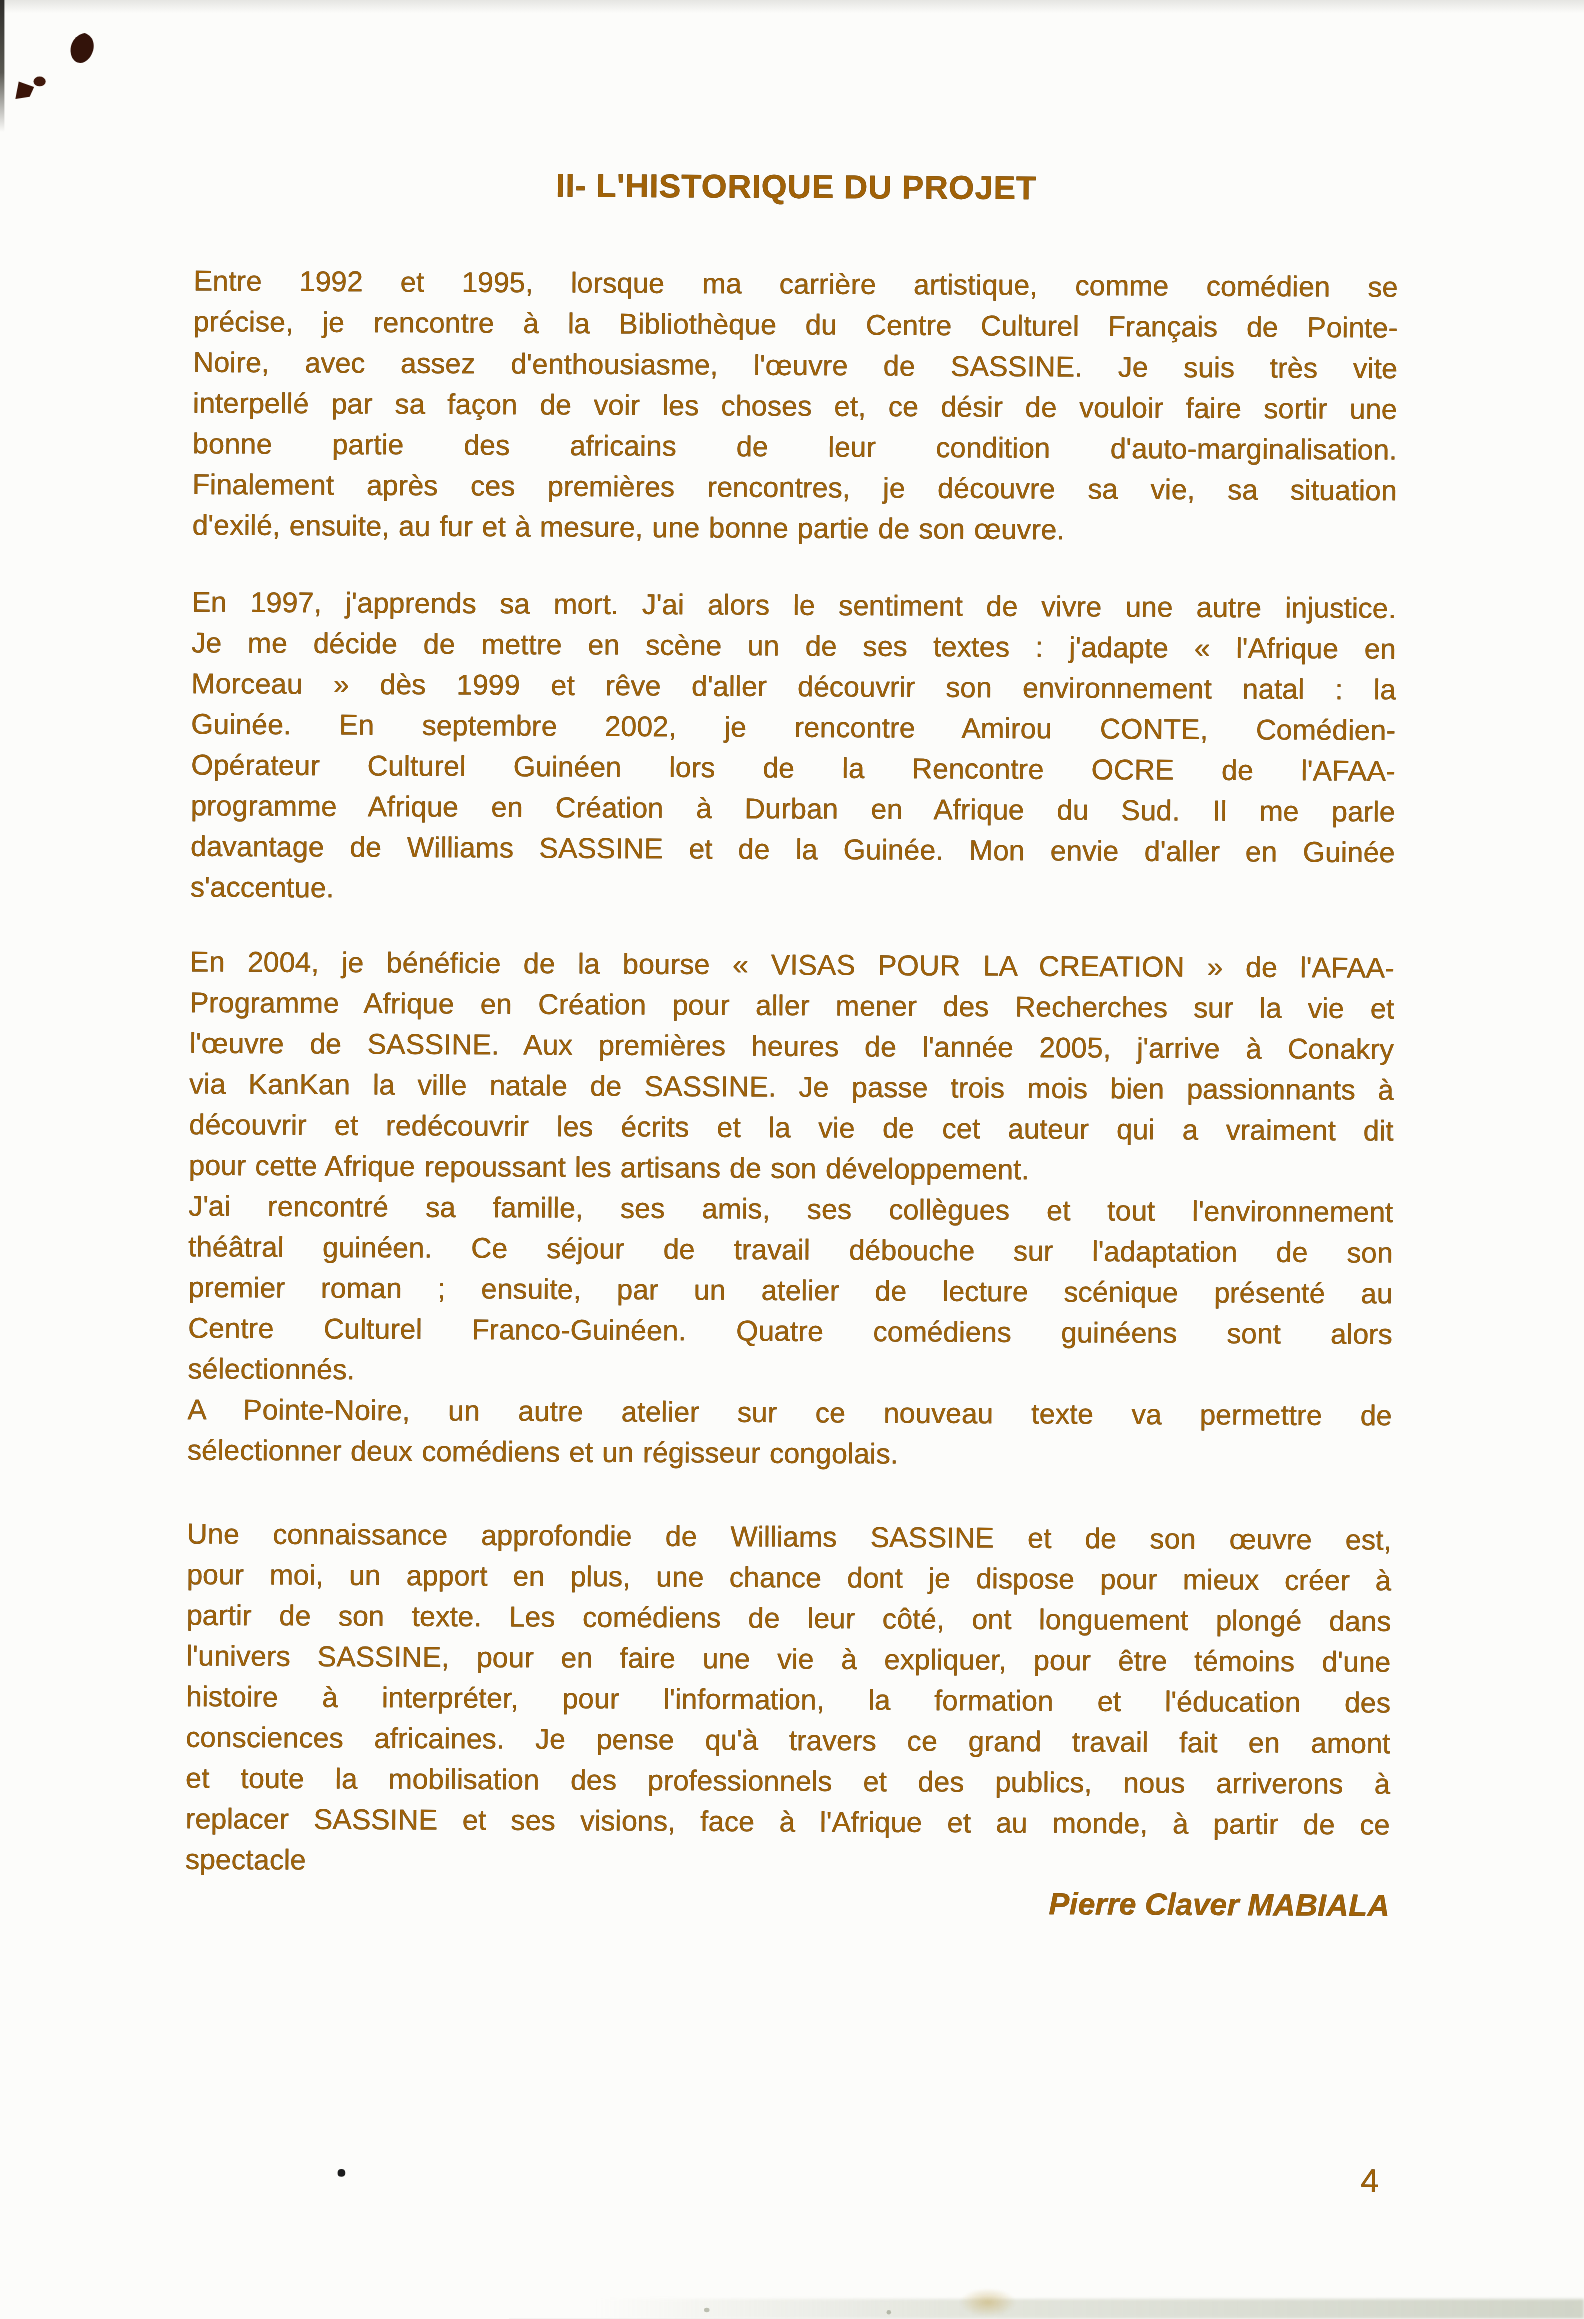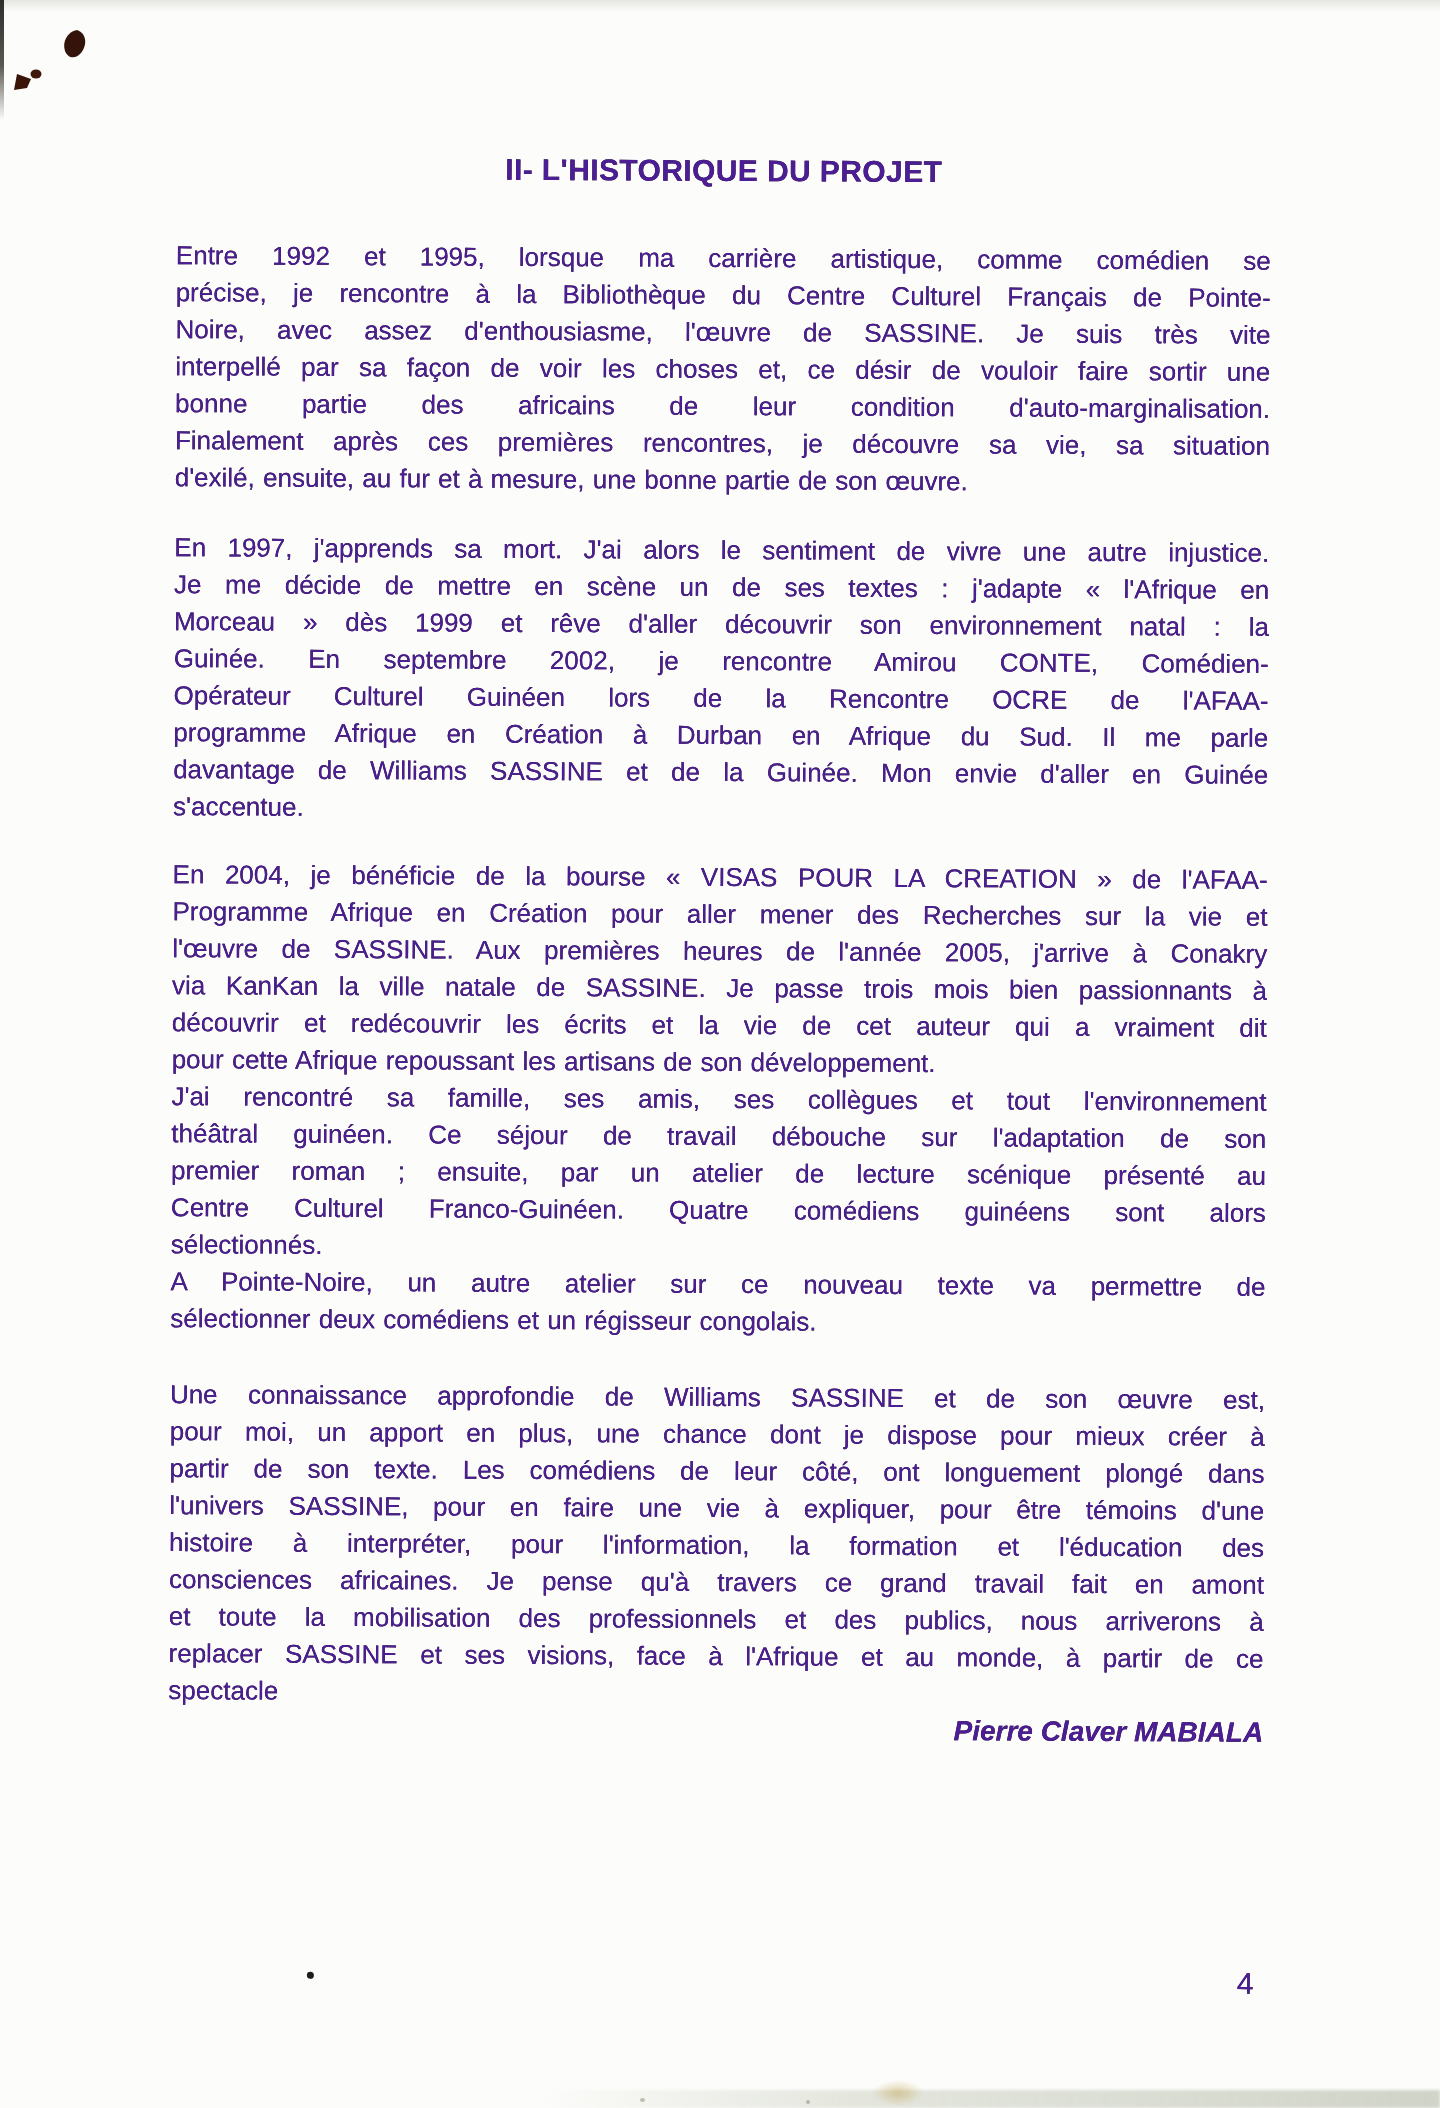--- a/index.html
+++ b/index.html
@@ -2,21 +2,21 @@
 <html><head>
 <meta charset="utf-8">
 <style>
   html,body{margin:0;padding:0;background:#e8e8e8;}
   .page{
     position:relative;
     width:1440px;height:2108px;
     background:#fcfcfa;
     overflow:hidden;
     font-family:"Liberation Sans",sans-serif;
-    color:#4c1d95;
+    color:#a16207;
   }
   
   .top-haze{
     position:absolute;left:0;top:0;width:100%;height:12px;
     background:linear-gradient(180deg,rgba(170,170,164,0.28),rgba(170,170,164,0));
   }
   
   .edge-sliver{
     position:absolute;left:0;top:0;width:4px;height:120px;
     background:linear-gradient(180deg,#2e2d2a 0%,#5a5952 55%,rgba(90,89,82,0) 100%);

